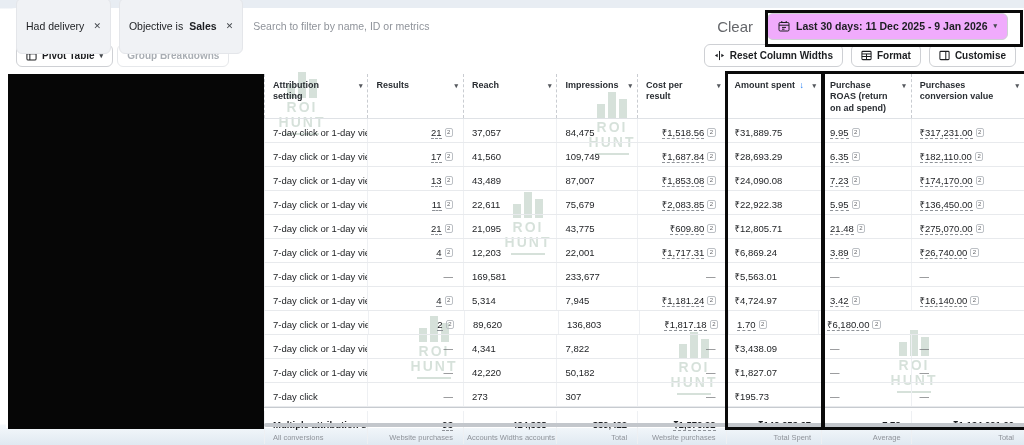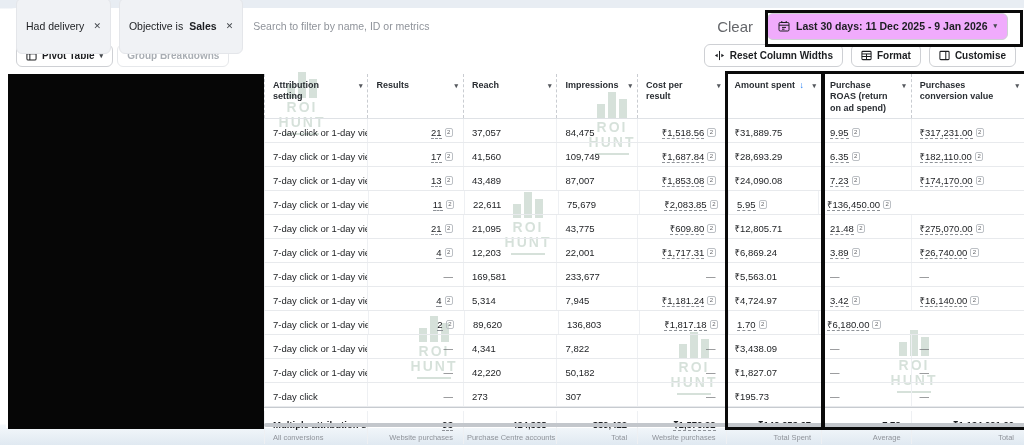--- a/index.html
+++ b/index.html
@@ -277,20 +277,21 @@
             <div class="td c5 al"><span class="val">₹24,090.08</span></div>
             <div class="td c6 al"><span class="val link">7.23</span><span class="fn">2</span></div>
             <div class="td c7 al"><span class="val link">₹174,170.00</span><span class="fn">2</span></div>
           </div>
           <div class="tr">
             <div class="td c0 al"><span class="val">7-day click or 1-day view</span><div class="sub">All conversions</div></div>
             <div class="td c1 ar"><span class="val link">11</span><span class="fn">2</span><div class="sub">Website purchases</div></div>
             <div class="td c2 al"><span class="val">22,611</span></div>
             <div class="td c3 al"><span class="val">75,679</span></div>
             <div class="td c4 ar"><span class="val link">₹2,083.85</span><span class="fn">2</span><div class="sub">Website purchases</div></div>
+            <div class="td c5 al"><span class="val">₹22,922.38</span></div>
             <div class="td c6 al"><span class="val link">5.95</span><span class="fn">2</span></div>
             <div class="td c7 al"><span class="val link">₹136,450.00</span><span class="fn">2</span></div>
           </div>
           <div class="tr">
             <div class="td c0 al"><span class="val">7-day click or 1-day view</span><div class="sub">All conversions</div></div>
             <div class="td c1 ar"><span class="val link">21</span><span class="fn">2</span><div class="sub">Website purchases</div></div>
             <div class="td c2 al"><span class="val">21,095</span></div>
             <div class="td c3 al"><span class="val">43,775</span></div>
             <div class="td c4 ar"><span class="val link">₹609.80</span><span class="fn">2</span><div class="sub">Website purchases</div></div>
             <div class="td c5 al"><span class="val">₹12,805.71</span></div>
@@ -364,21 +365,21 @@
             <div class="td c4 ar"><span class="val dash">—</span></div>
             <div class="td c5 al"><span class="val">₹195.73</span></div>
             <div class="td c6 al"><span class="val dash">—</span></div>
             <div class="td c7 al"><span class="val dash">—</span></div>
           </div>
         </div>
       <div>
           <div class="tr tfoot">
             <div class="td c0 al"><span class="val">Multiple attribution setti...</span><div class="sub">All conversions</div></div>
             <div class="td c1 ar"><span class="val link">93</span><div class="sub">Website purchases</div></div>
-            <div class="td c2 ar"><span class="val">424,338</span><div class="sub">Purchase Centre accounts</div></div>
+            <div class="td c2 ar"><span class="val">424,338</span><div class="sub">Accounts Widths accounts</div></div>
             <div class="td c3 ar"><span class="val">859,422</span><div class="sub">Total</div></div>
             <div class="td c4 ar"><span class="val link">₹1,576.92</span><div class="sub">Website purchases</div></div>
             <div class="td c5 ar"><span class="val">₹146,653.67</span><div class="sub">Total Spent</div></div>
             <div class="td c6 ar"><span class="val">7.73</span><div class="sub">Average</div></div>
             <div class="td c7 ar"><span class="val">₹1,134,091.00</span><div class="sub">Total</div></div>
           </div>
         </div>
     </div>
 
     <div class="hscroll"></div>

